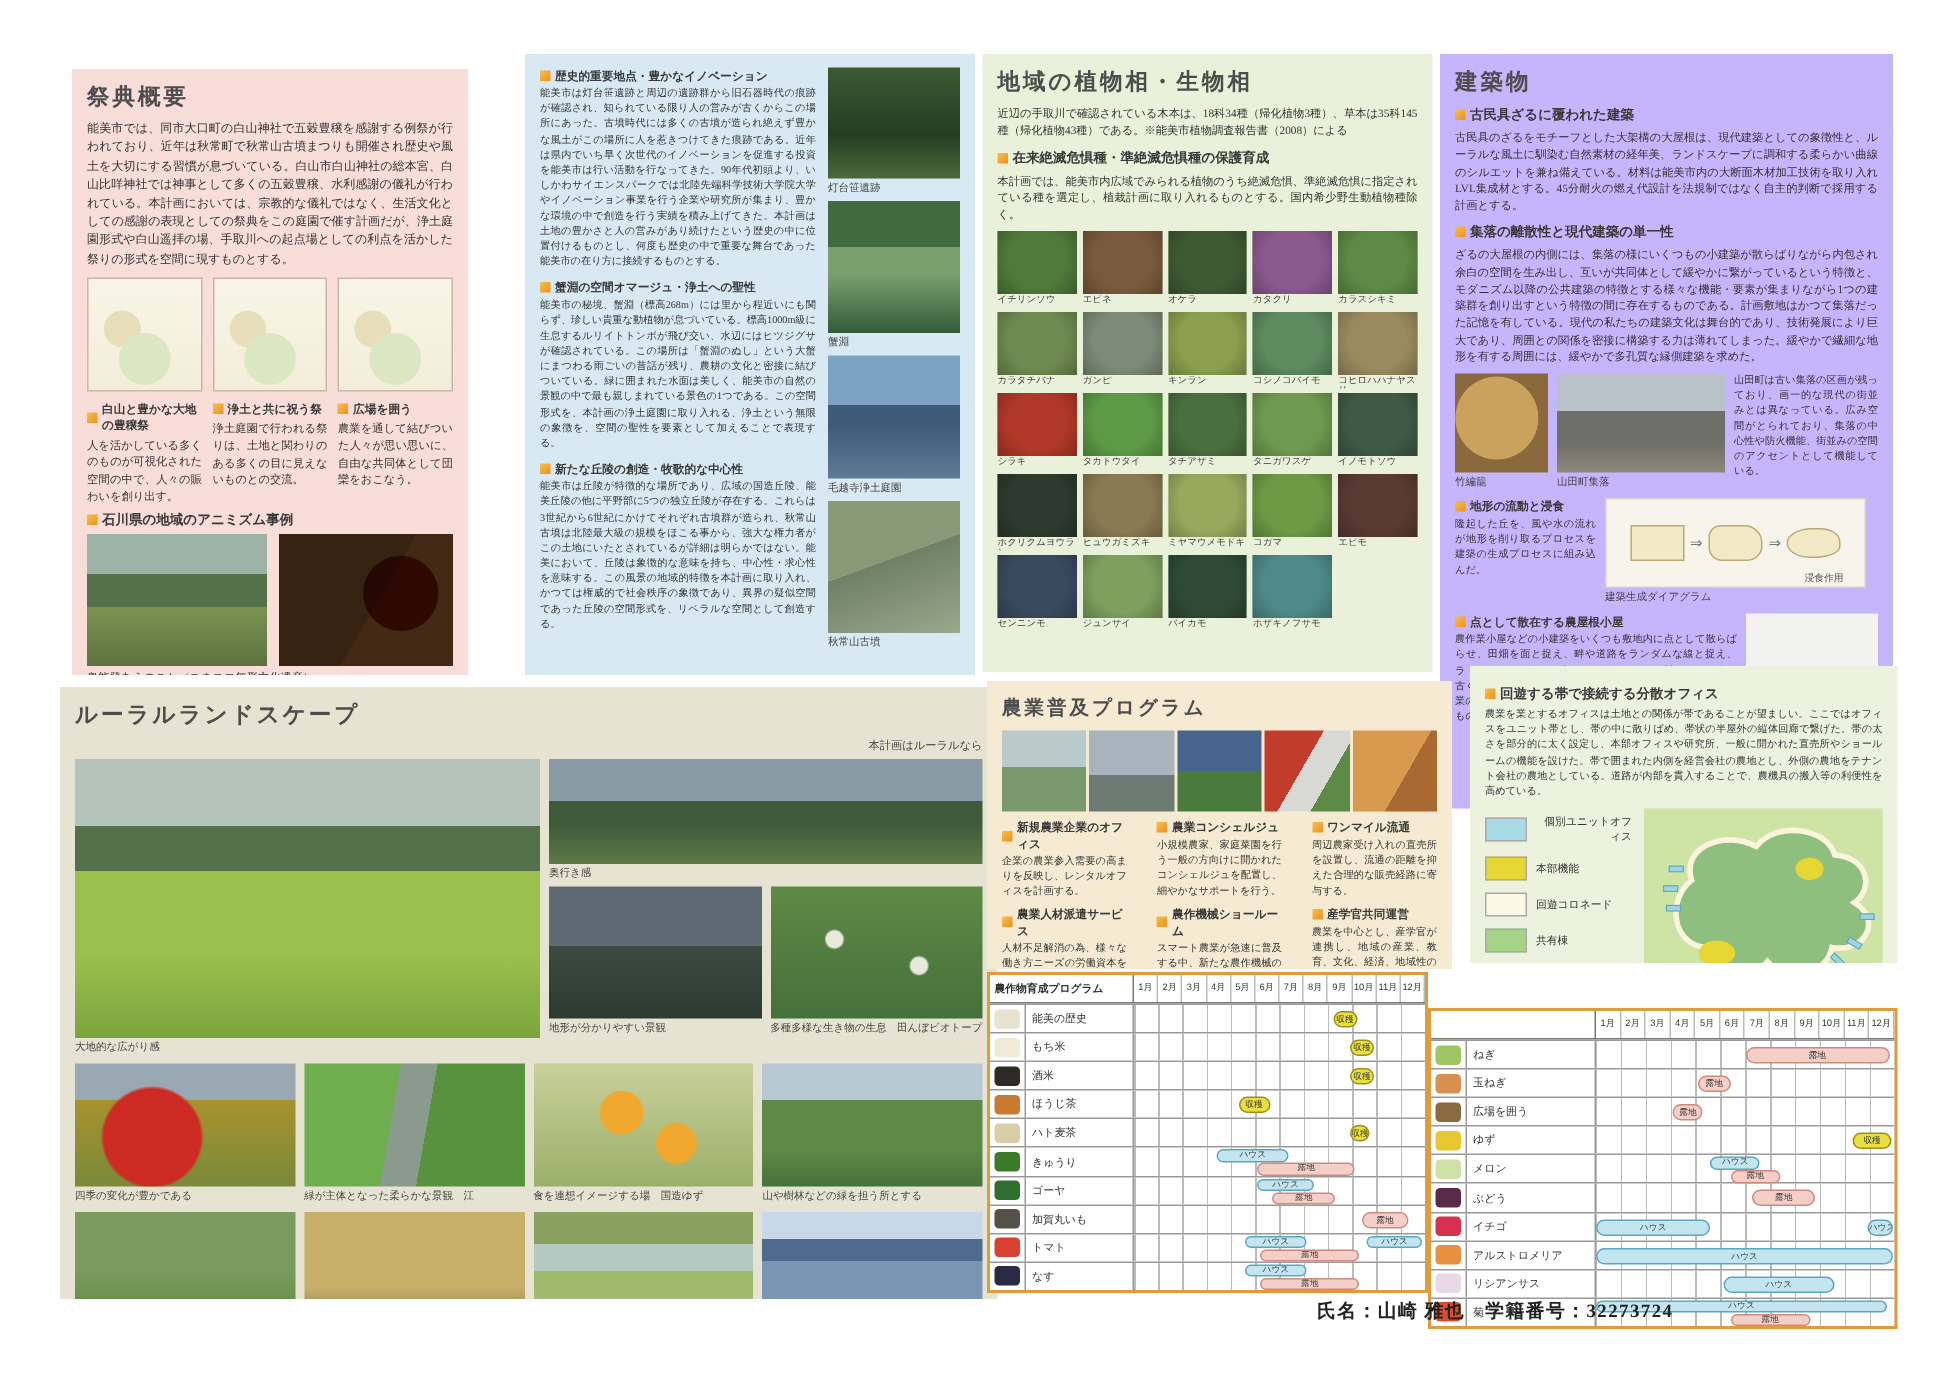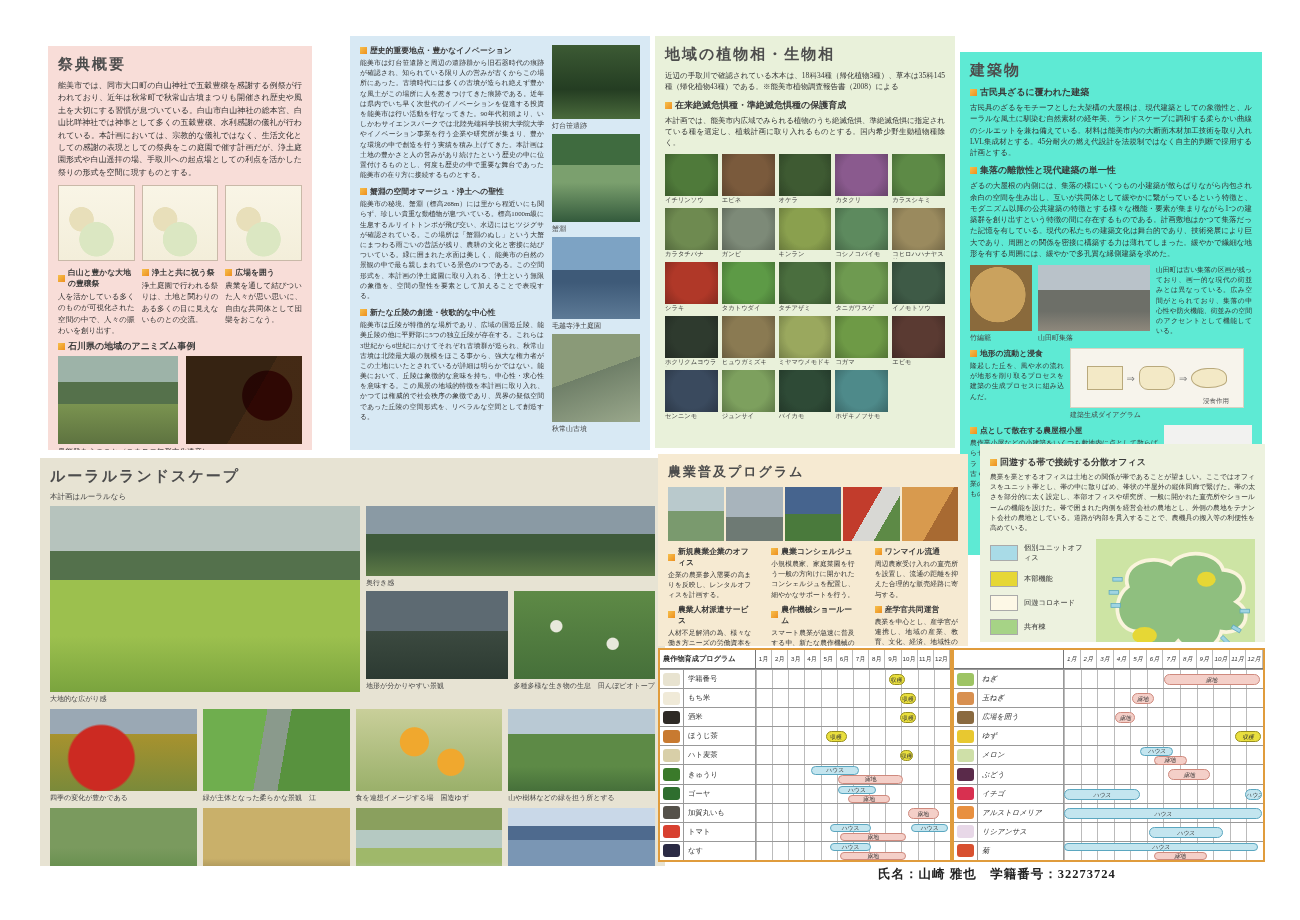--- a/index.html
+++ b/index.html
@@ -43,21 +43,21 @@
   .hph2{height:82px;background:linear-gradient(180deg,#7da3c4 0 40%,#3e5a78 40% 55%,#5d7a96);}
   .hph3{height:88px;background:linear-gradient(160deg,#8a9a78 0 45%,#6f7f68 45%,#9aa88c);}
 
   
   .flora{left:655px;top:36px;width:300px;height:412px;background:#e9f1da;}
   .plant-grid{display:grid;grid-template-columns:repeat(5,1fr);gap:3px 4px;margin-top:3px;}
   .pcell .plant{width:100%;height:42px;}
   .pname{font-size:6.3px;color:#3a3a3a;margin-top:1px;line-height:1.1;height:8px;overflow:hidden;}
 
   
-  .arch{left:960px;top:52px;width:302px;height:503px;background:#5eead4;}
+  .arch{left:960px;top:36px;width:302px;height:503px;background:#c4b5fd;}
   .arow1{display:flex;gap:6px;margin-top:3px;}
   .basket{width:62px;height:66px;background:radial-gradient(circle at 45% 45%,#caa25e 0 55%,#8a6a3c 56%);}
   .village{width:112px;height:66px;background:linear-gradient(180deg,#b9c2c9 0 38%,#6d6f68 38% 70%,#8e887c);}
   .sidenote{flex:1;margin:0;}
   .arow2{display:flex;gap:6px;margin-top:2px;}
   .acol{width:94px;}
   .adiag{width:172px;height:58px;background:#f7f4ec;border:1px solid #d8d2c2;position:relative;
          display:flex;align-items:center;justify-content:center;gap:4px;}
   .dbox{width:34px;height:22px;background:#f3e9c6;border:1px solid #b9a97c;}
   .dbox.eroded{border-radius:8px 12px 10px 9px;}
@@ -68,21 +68,21 @@
   .acol2{width:188px;}
   .villette-wrap{flex:1;}
   .villette{width:100%;height:148px;background:
      radial-gradient(circle at 20% 30%,#444 0 1px,transparent 2px),
      radial-gradient(circle at 60% 55%,#444 0 1px,transparent 2px),
      radial-gradient(circle at 40% 80%,#444 0 1px,transparent 2px),
      linear-gradient(160deg,#f2f2f0 0 55%,#c9c9c4 55% 70%,#9a9a94);}
 
   
   .rural{left:40px;top:458px;width:625px;height:408px;background:#e7e3d3;}
-  .rsub{font-size:7.5px;font-family:Liberation Sans, sans-serif;color:#444;margin:0 0 4px;}
+  .rsub{font-size:7.5px;font-family:Liberation Sans, sans-serif;color:#444;margin:0 0 4px;text-align:right;}
   .r1{display:flex;gap:6px;}
   .rbig{width:310px;}
   .rp0{width:310px;height:186px;background:linear-gradient(180deg,#b6c3bd 0 24%,#54714c 24% 40%,#9cc04e 40% 70%,#7aa43e);}
   .r1r{flex:1;}
   .rp1{width:100%;height:70px;background:linear-gradient(180deg,#8a9aa4 0 40%,#3e5a3a 40% 62%,#5d7a46);}
   .r1rb{display:flex;gap:6px;}
   .r1rb .rcell{flex:1;}
   .rp2{width:100%;height:88px;background:linear-gradient(180deg,#5d6a72 0 45%,#3c4a40 45%,#2c3a32);}
   .rp3{width:100%;height:88px;background:radial-gradient(circle at 30% 40%,#e8e8dc 0 5%,transparent 6%),radial-gradient(circle at 70% 60%,#e8e8dc 0 5%,transparent 6%),linear-gradient(#5e8a46,#46703a);}
   .rrow{display:flex;gap:6px;margin-top:2px;}
@@ -106,31 +106,31 @@
   .ap0{background:linear-gradient(180deg,#b9c9cc 0 45%,#7a9a6e 45%);}
   .ap1{background:linear-gradient(180deg,#a8b4bc 0 55%,#6e7a74 55%);}
   .ap2{background:linear-gradient(180deg,#46648e 0 50%,#4a7a3c 50%);}
   .ap3{background:linear-gradient(120deg,#c23c2c 0 45%,#d8d8d4 45% 70%,#5d8a46 70%);}
   .ap4{background:linear-gradient(120deg,#d89a4e 0 60%,#a86a32 60%);}
   .agrid{display:grid;grid-template-columns:repeat(3,1fr);gap:3px 20px;}
   .aitem .body{margin:0;}
 
   
   .office{left:980px;top:444px;width:285px;height:198px;background:#edf2df;}
-  .oflex{display:flex;gap:8px;margin-top:3px;}
+  .oflex{display:flex;gap:8px;margin-top:3px;text-align:right;}
   .olegend{width:98px;display:flex;flex-direction:column;gap:8px;padding-top:4px;}
   .olrow{display:flex;align-items:center;gap:6px;}
   .swatch{width:26px;height:14px;border:1px solid #aaa;flex:0 0 auto;}
   .ollabel{font-size:7.2px;color:#333;}
   .omap{flex:1;height:132px;background:#cde4a4;position:relative;}
 
   
   .gantt{position:absolute;background:#fff;border:2px solid #e09c3c;display:flex;flex-direction:column;box-sizing:border-box;}
   .gleft{left:658px;top:648px;width:294px;height:214px;}
-  .gright{left:952px;top:648px;width:313px;height:214px;font-style:italic;}
+  .gright{left:952px;top:672px;width:313px;height:214px;}
   .ghead{display:flex;height:18px;border-bottom:1px solid #777;flex:0 0 auto;}
   .glabel{width:96px;font-size:7.2px;font-weight:bold;display:flex;align-items:center;padding-left:3px;border-right:1px solid #777;box-sizing:border-box;}
   .gright .glabel{width:110px;}
   .gmonths{flex:1;display:flex;}
   .gm{flex:1;font-size:6.2px;text-align:center;line-height:18px;color:#333;border-right:1px solid #bbb;box-sizing:border-box;}
   .grow{flex:1;display:flex;border-top:1px solid #999;min-height:0;}
   .grow:first-of-type{border-top:none;}
   .gicon{width:24px;border-right:1px solid #999;display:flex;align-items:center;justify-content:center;box-sizing:border-box;}
   .food{width:17px;height:13px;border-radius:3px;display:block;background:#bbb;}
   .gname{width:72px;font-size:7.3px;display:flex;align-items:center;padding-left:4px;border-right:1px solid #999;box-sizing:border-box;}
@@ -590,21 +590,21 @@
           <div class="gm">9月</div>
           <div class="gm">10月</div>
           <div class="gm">11月</div>
           <div class="gm">12月</div>
         </div>
       </div>
       <div class="grow">
         <div class="gicon">
           <span class="food" data-icon="rice-icon"></span>
         </div>
-        <div class="gname">学籍番号</div>
+        <div class="gname">能美の歴史</div>
         <div class="gtl">
           <div class="bar bar-harvest" style="background: rgb(233, 223, 62); left: 68.3333%; width: 8.33333%; top: 4px; height: 11px; line-height: 10px;">収穫</div>
         </div>
       </div>
       <div class="grow">
         <div class="gicon">
           <span class="food" data-icon="mochi-icon"></span>
         </div>
         <div class="gname">もち米</div>
         <div class="gtl">

